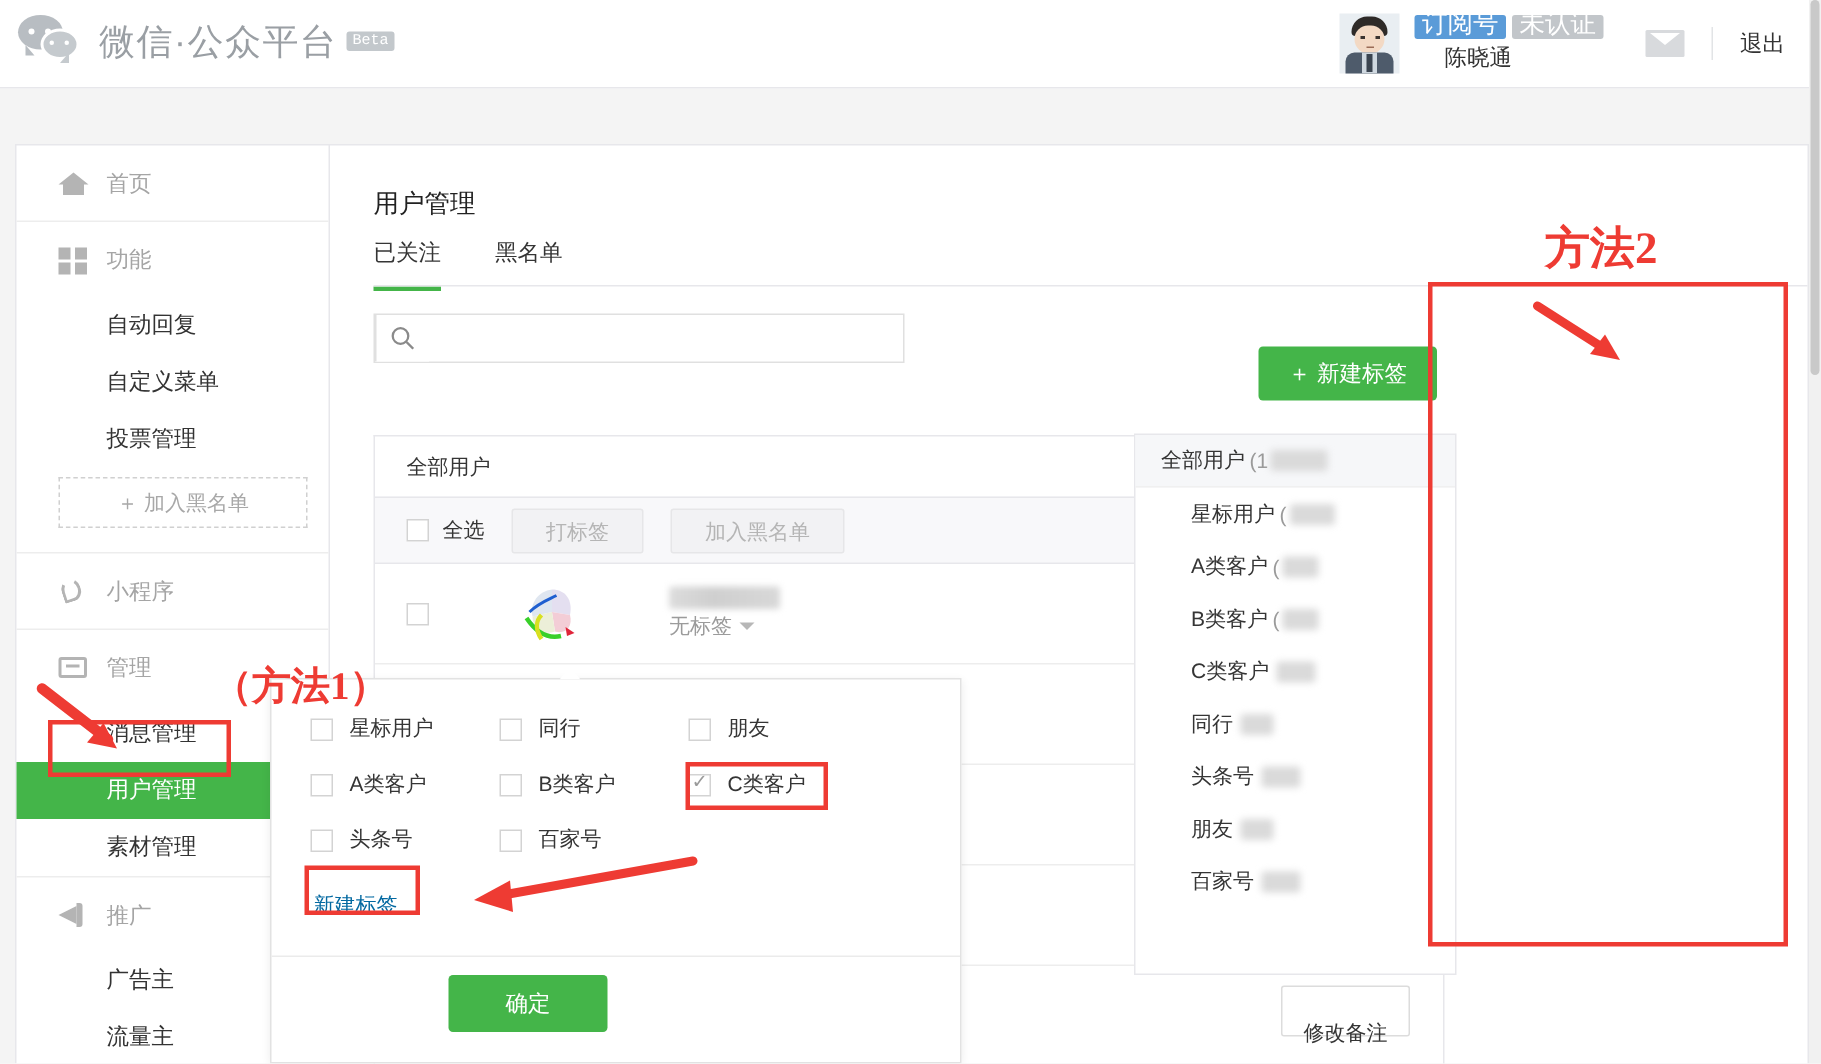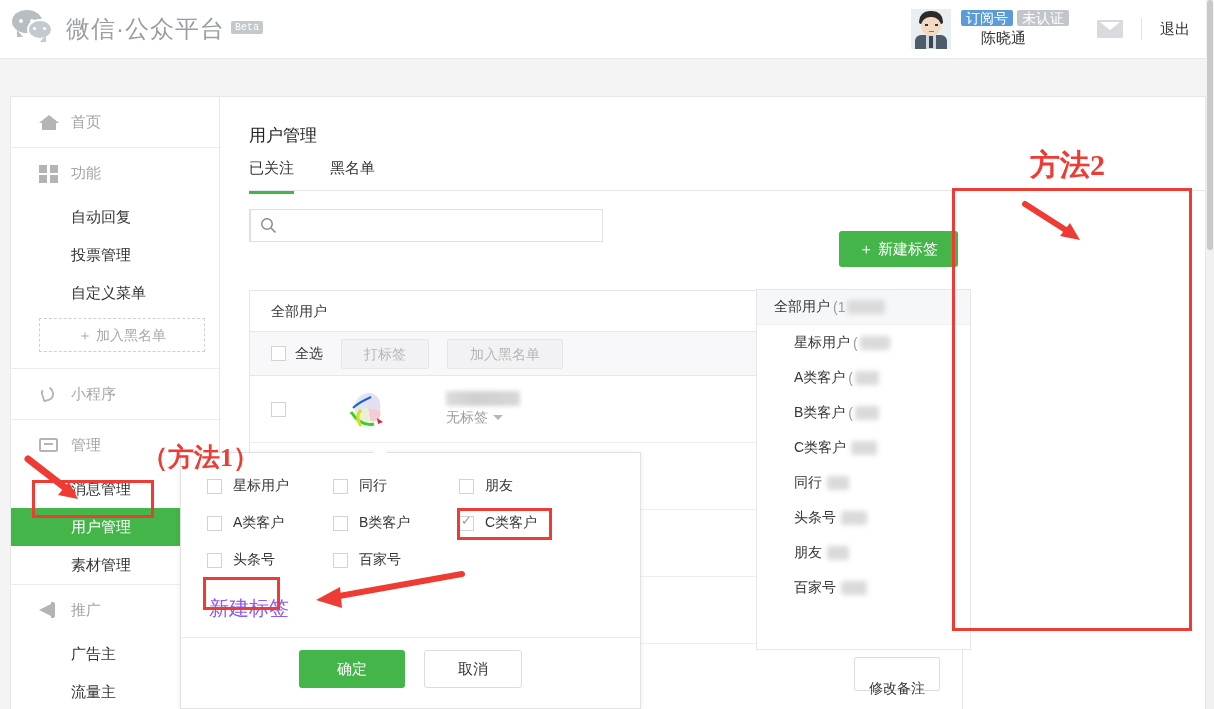--- a/index.html
+++ b/index.html
@@ -55,21 +55,21 @@
   #avatar .hair { position: absolute; left: 8px; top: 2px; width: 24px; height: 13px; background: #2e2a28; border-radius: 12px 12px 3px 3px; }
   #avatar .face { position: absolute; left: 10px; top: 8px; width: 20px; height: 19px; background: #f3d9c4; border-radius: 9px 9px 10px 10px; }
   #avatar .eye { position: absolute; width: 3px; height: 2px; background: #3a3330; top: 15px; }
   #avatar .eyeL { left: 14px; } #avatar .eyeR { left: 24px; }
   #avatar .mouth { position: absolute; left: 18px; top: 22px; width: 5px; height: 1px; background: #9a6b55; }
   #avatar .body { position: absolute; left: 4px; top: 26px; width: 32px; height: 16px; background: #4e5b6b; border-radius: 6px 6px 0 0; }
   #avatar .shirt { position: absolute; left: 15px; top: 26px; width: 10px; height: 14px; background: #cfd8e0; }
   #avatar .tie { position: absolute; left: 18px; top: 27px; width: 4px; height: 12px; background: #3a4450; }
   #account-info { display: flex; flex-direction: column; justify-content: center; }
   #badges { display: flex; align-items: center; gap: 4px; margin-bottom: 3px; }
-  .badge { font-size: 14px; padding: 1px 5px; color: #fff; border-radius: 2px; line-height: 14px; }
+  .badge { font-size: 17px; padding: 1px 5px; color: #fff; border-radius: 2px; line-height: 14px; font-family: Liberation Mono, monospace; }
   .badge.blue { background: #5a9bd8; }
   .badge.gray { background: #c2c6ca; }
   #account-name { font-size: 15px; color: #333; margin-left: 20px; }
   #mail-wrap { margin-left: 28px; display: flex; align-items: center; }
   #mail-icon { width: 26px; height: 18px; background: #d8dadd; position: relative; border-radius: 1px; }
   #mail-icon:before {
     content: ""; position: absolute; left: 3px; top: 2px;
     border-left: 10px solid transparent; border-right: 10px solid transparent;
     border-top: 8px solid #fff;
   }
@@ -198,21 +198,21 @@
     content: ""; position: absolute; left: 0; top: 0;
     border-left: 7px solid transparent; border-right: 7px solid transparent; border-bottom: 8px solid #fff;
   }
   #tag-grid {
     padding: 24px 0 0 26px; display: grid; grid-template-columns: 126px 126px 126px;
     row-gap: 19px;
   }
   .tag-cell { display: flex; align-items: center; position: relative; }
   .tag-cell .lbl { font-size: 14px; color: #353535; margin-left: 11px; white-space: nowrap; }
   #new-tag-link {
-    position: absolute; left: 28px; top: 142px; font-size: 20px; color: #8b5cf6; cursor: pointer;
+    position: absolute; left: 28px; top: 142px; font-size: 14px; color: #0369a1; cursor: pointer;
   }
   #tag-panel-footer { position: absolute; left: 0; right: 0; bottom: 0; height: 71px; border-top: 1px solid #ebebeb; }
   #btn-confirm {
     position: absolute; left: 118px; top: 12px; width: 106px; height: 38px;
     background: #44b549; color: #fff; font-size: 15px; border: none; border-radius: 3px; cursor: pointer;
     font-family: "Liberation Sans", sans-serif;
   }
   #btn-cancel {
     position: absolute; left: 243px; top: 12px; width: 98px; height: 38px;
     background: #fff; color: #353535; font-size: 15px; border: 1px solid #dcdcdc; border-radius: 3px; cursor: pointer;
@@ -304,22 +304,22 @@
     <div class="nav-head">
       <span class="ico ico-grid">
           <span></span>
           <span></span>
           <span></span>
           <span></span>
         </span>
       <span>功能</span>
     </div>
     <div class="nav-item">自动回复</div>
+    <div class="nav-item">自定义菜单</div>
     <div class="nav-item">投票管理</div>
-    <div class="nav-item">自定义菜单</div>
     <div class="nav-addon">＋ 加入黑名单</div>
   </div>
 
   <div class="nav-group">
     <div class="nav-head">
       <span class="ico">
           <span class="ico-mini"></span>
         </span>
       <span>小程序</span>
     </div>
@@ -527,21 +527,20 @@
       <span class="cb"></span>
       <span class="lbl">百家号</span>
     </label>
     <span></span>
   </div>
 
   <div id="new-tag-link">新建标签</div>
 
   <div id="tag-panel-footer">
     <button id="btn-confirm">确定</button>
-    <button id="btn-cancel">取消</button>
   </div>
 </div>
 
 <div class="anno-box" style="left:32px; top:480px; width:122px; height:38px;"></div>
 
 <svg class="anno-arrow" style="left:22px; top:455px; width:80px; height:50px;" viewBox="0 0 80 50">
   <path d="M6 4 L50 38" stroke="#ee3b33" stroke-width="7" stroke-linecap="round"></path>
   <path d="M56 44 L36 40 L47 27 Z" fill="#ee3b33"></path>
 </svg>
 

